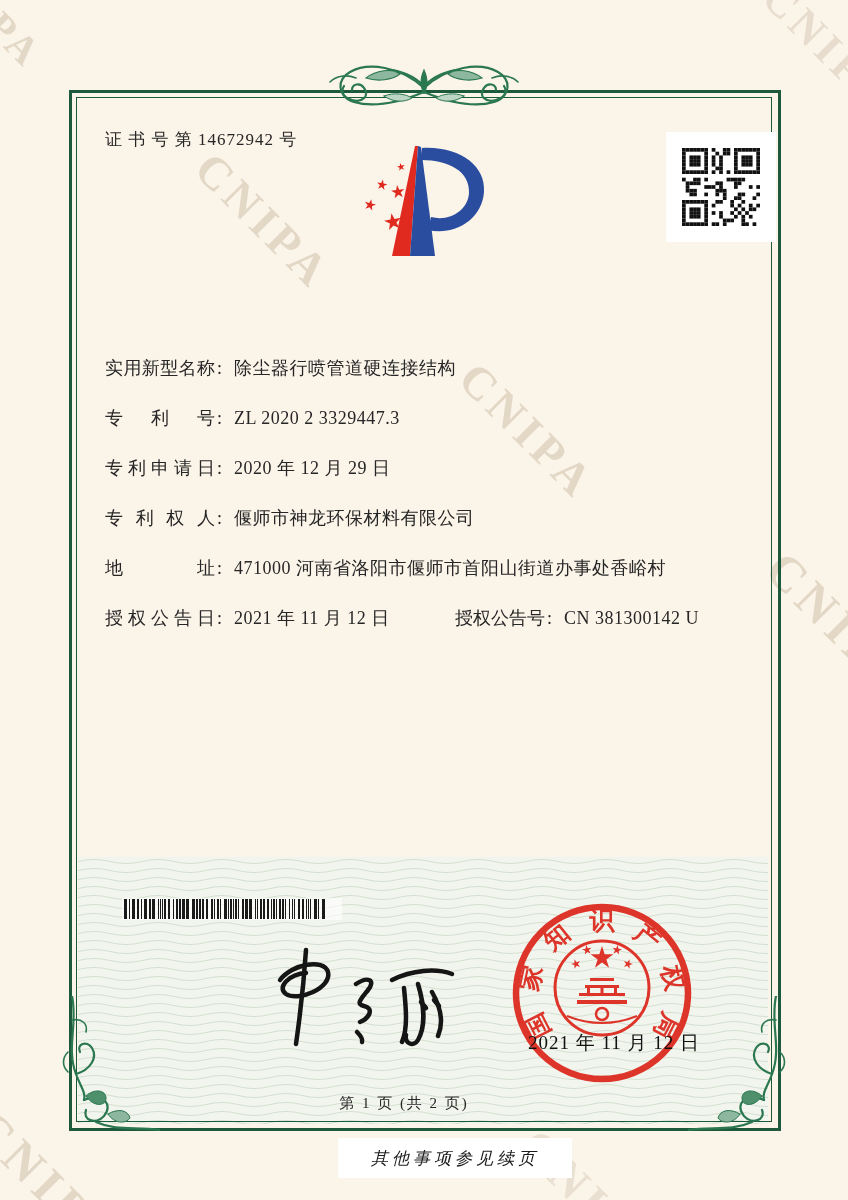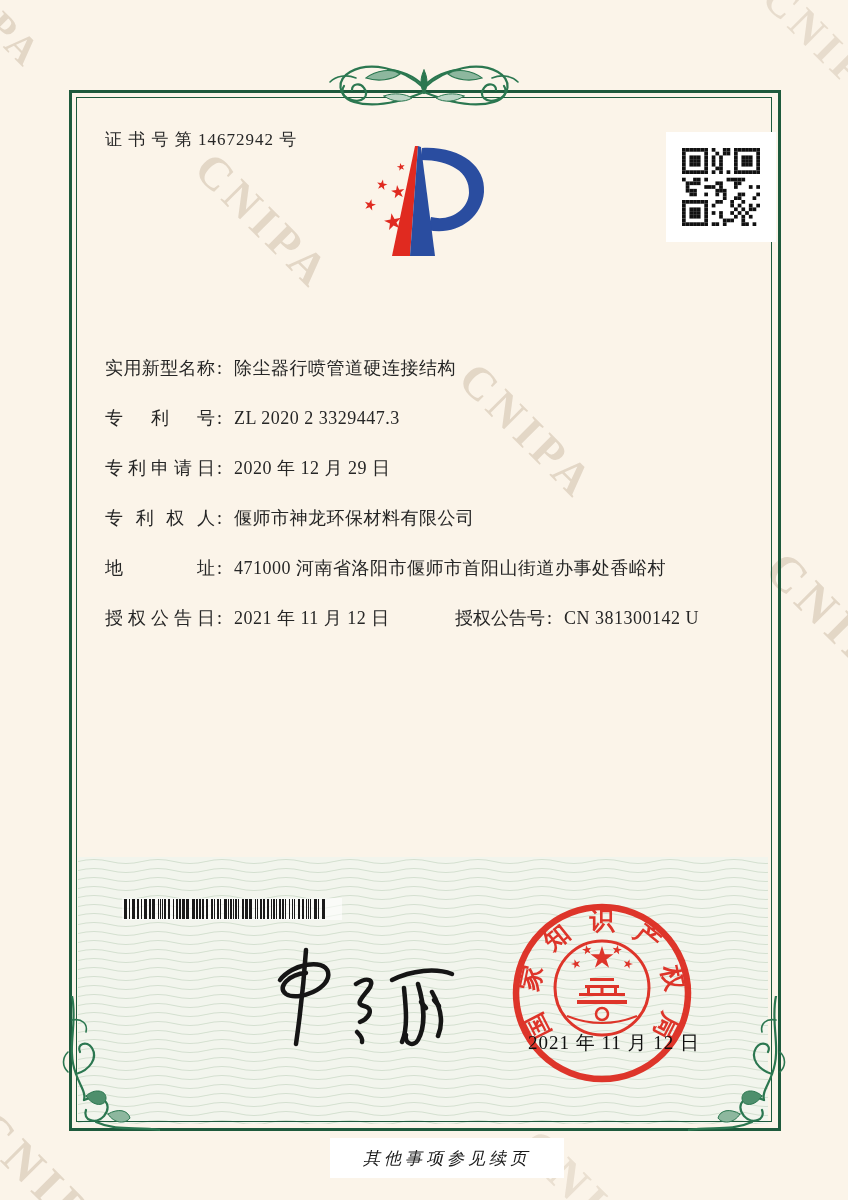--- a/index.html
+++ b/index.html
@@ -54,21 +54,21 @@
   .sig-labels{position:absolute;left:118px;top:974px;z-index:6;font-size:17px;
     letter-spacing:3px;line-height:36px;}
   .signature{position:absolute;left:246px;top:944px;z-index:6;}
   .signature path{fill:none;stroke:#151515;stroke-width:4.5;stroke-linecap:round;stroke-linejoin:round;}
   .seal{position:absolute;left:507px;top:898px;z-index:5;opacity:.95;}
   .seal-date{position:absolute;left:528px;top:1030px;z-index:7;font-size:19px;
     letter-spacing:1px;color:#101010;white-space:nowrap;}
   #ring-chars text{font-family:"Liberation Serif",serif;font-size:25px;font-weight:bold;fill:#dd2b20;}
   .page-num{position:absolute;left:0;right:40px;top:1094px;z-index:6;text-align:center;
     font-size:15px;letter-spacing:2px;}
-  .cont-box{position:absolute;left:330px;top:1138px;width:234px;height:40px;z-index:6;
+  .cont-box{position:absolute;left:338px;top:1138px;width:234px;height:40px;z-index:6;
     background:#ffffff;display:flex;align-items:center;justify-content:center;}
   .cont-box span{font-size:17px;font-style:italic;letter-spacing:4px;color:#1b1b1b;}
 </style>
 </head>
 <body>
 
 <div class="page">
 
   <div class="wm" style="left:-52px;top:-60px;font-size:40px;">CNIPA</div>
   <div class="wm" style="left:222px;top:142px;font-size:46px;">CNIPA</div>
@@ -470,18 +470,19 @@
       <rect x="72" y="95" width="46" height="3"></rect>
       <rect x="80" y="90" width="3" height="8"></rect>
       <rect x="93.5" y="90" width="3" height="8"></rect>
       <rect x="107" y="90" width="3" height="8"></rect>
       <rect x="70" y="102" width="50" height="4"></rect>
       <circle cx="95" cy="116" r="6" fill="none" stroke="#dd2b20" stroke-width="2.5"></circle>
     </g>
   </svg>
   <div class="seal-date">2021 年 11 月 12 日</div>
 
+  <div class="page-num">第 1 页 (共 2 页)</div>
 
   <div class="cont-box">
     <span>其他事项参见续页</span>
   </div>
 
 </div>
 
 </body></html>

